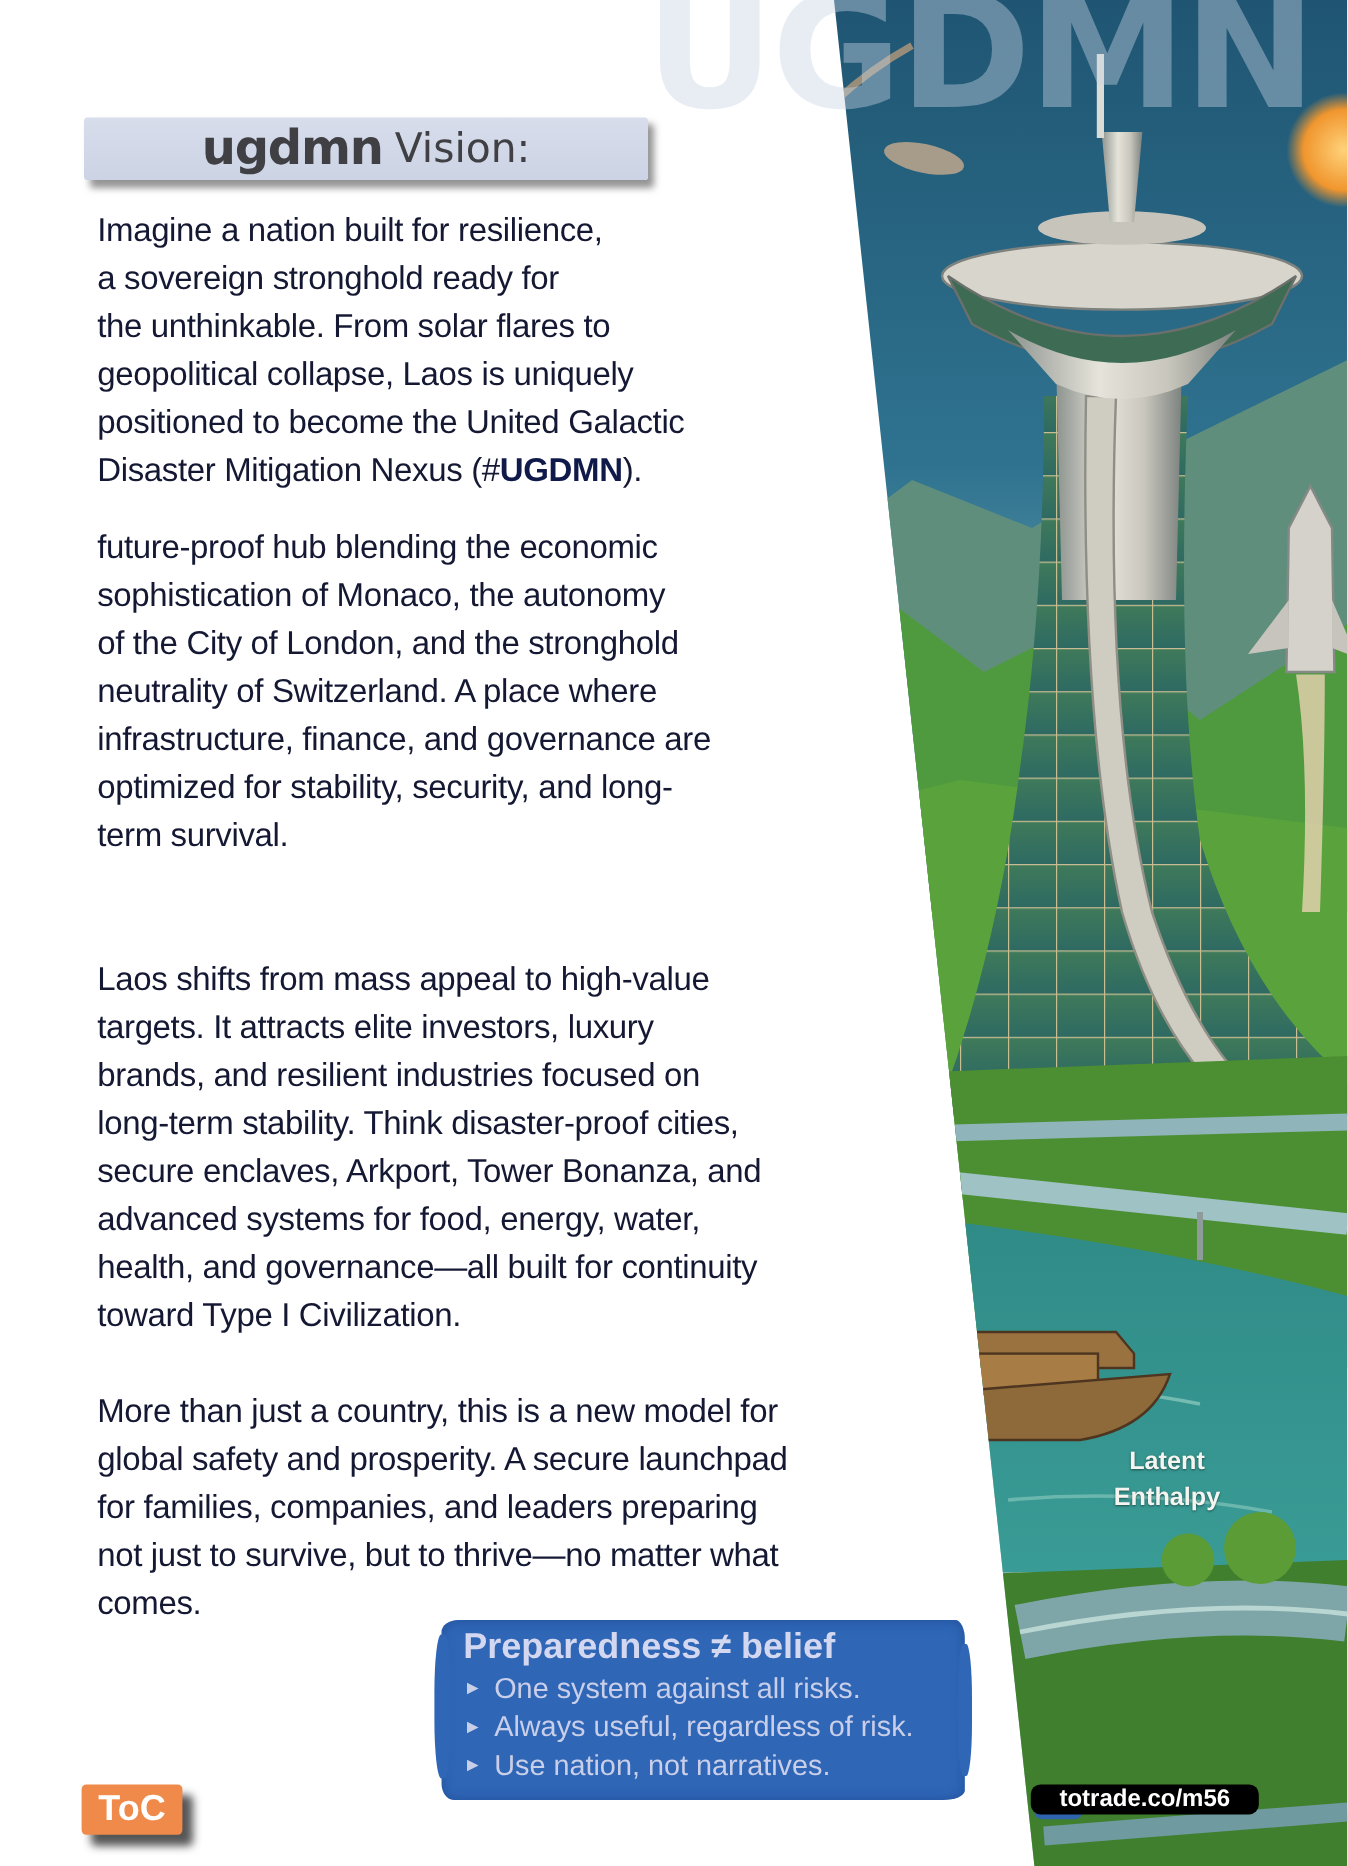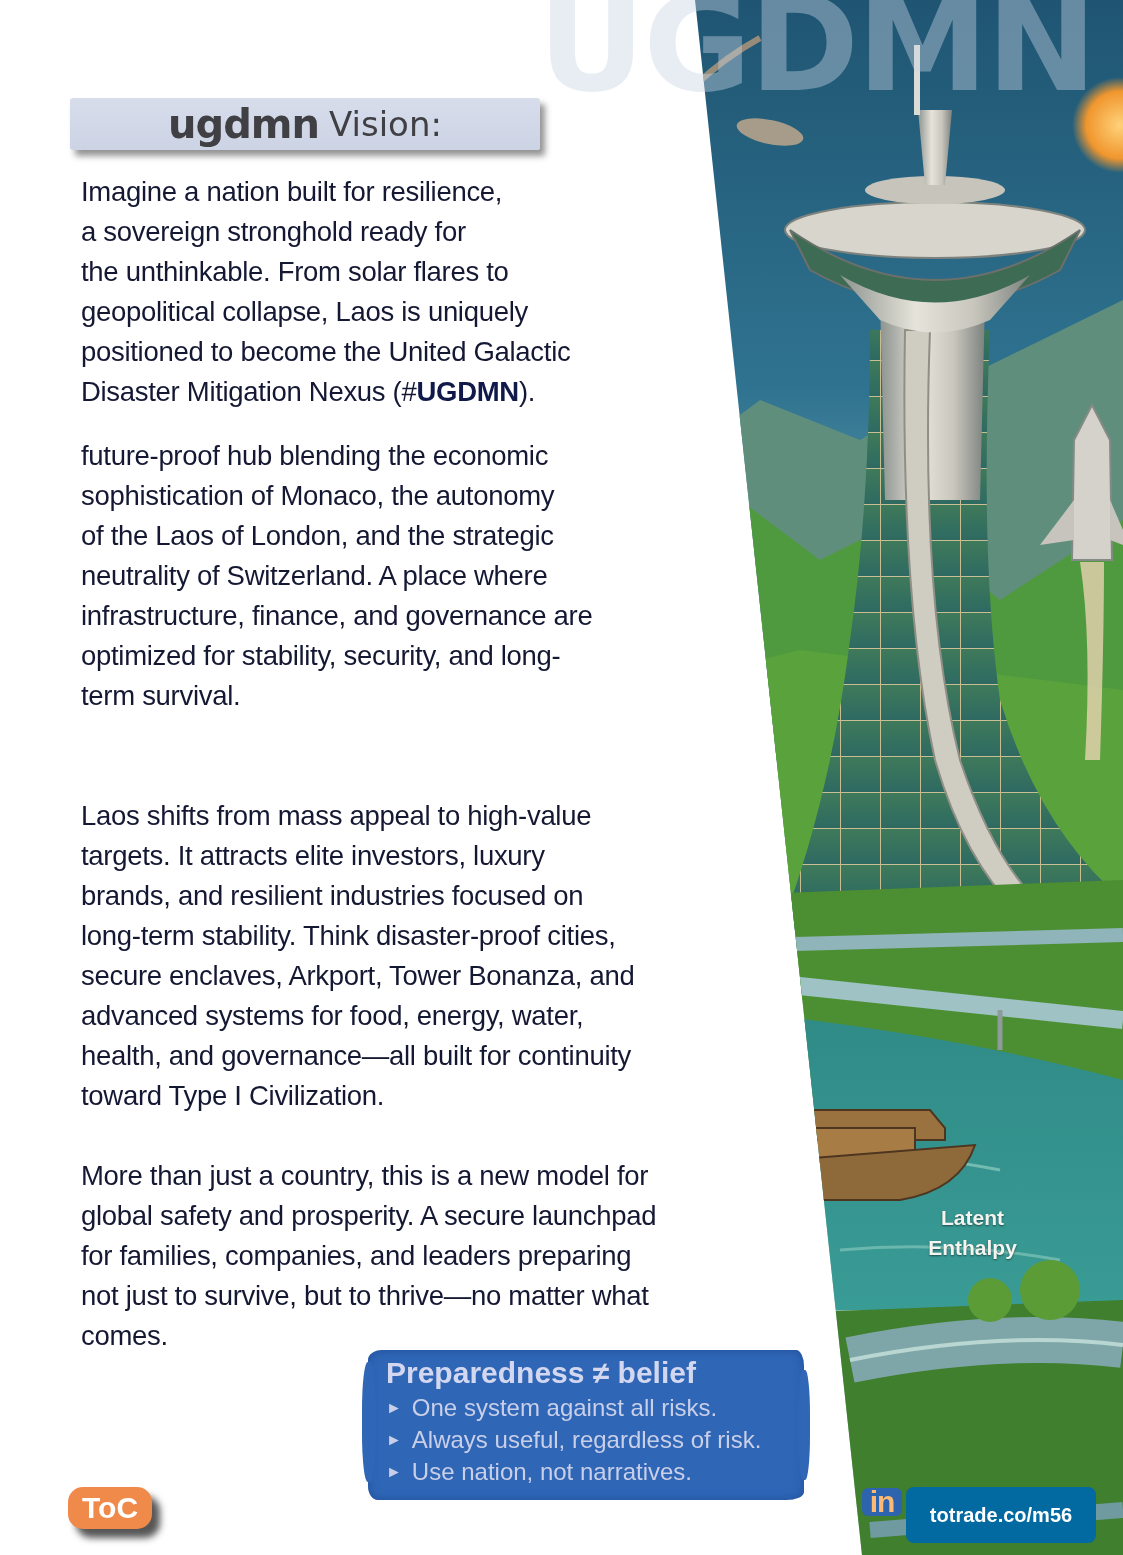--- a/index.html
+++ b/index.html
@@ -59,41 +59,41 @@
   }
   .callout::before { left: -6px; top: 12px; width: 14px; height: 120px; }
   .callout::after { right: -6px; top: 20px; width: 12px; height: 110px; }
   .callout-title { font-weight: bold; font-size: 30px; color: #d3d7ef; line-height: 38px; display: block; }
   .callout-item { display: flex; align-items: center; font-size: 24px; color: #c9cfe9; line-height: 32px; white-space: nowrap; }
   .callout-item .arrow { font-size: 16px; margin-right: 10px; color: #c9cfe9; }
 
   
   .toc-button {
     position: absolute; left: 68px; top: 1487px; width: 84px; height: 42px; z-index: 3;
-    background: #f08a4b; border-radius: 15px;
+    background: #f08a4b; border-radius: 4px;
     box-shadow: 8px 9px 7px rgba(30,30,30,0.75);
     display: flex; align-items: center; justify-content: center;
     font-weight: bold; font-size: 30px; color: #ffffff;
   }
 
   
   .art-label {
     position: absolute; left: 900px; top: 1203px; width: 145px; z-index: 3;
     text-align: center; font-weight: bold; font-size: 21px; line-height: 30px; color: #f4f4f0;
     text-shadow: 0 1px 2px rgba(0,0,0,0.5);
   }
   .linkedin-badge {
     position: absolute; left: 862px; top: 1488px; width: 40px; height: 28px; z-index: 3;
     background: #2d64ad; border-radius: 6px;
     display: flex; align-items: center; justify-content: center;
     font-weight: bold; font-size: 30px; color: #fdba74; letter-spacing: -1px;
   }
   .url-pill {
-    position: absolute; left: 906px; top: 1487px; width: 190px; height: 56px; z-index: 3;
-    background: #0369a1; border-radius: 8px;
+    position: absolute; left: 859px; top: 1487px; width: 190px; height: 25px; z-index: 3;
+    background: #000000; border-radius: 8px;
     display: flex; align-items: center; justify-content: center;
     font-weight: bold; font-size: 20px; color: #ffffff;
   }
 </style>
 </head>
 <body>
 
 <div class="art-panel">
   <svg viewBox="0 0 1123 1555" xmlns="http://www.w3.org/2000/svg">
     <defs>
@@ -190,21 +190,21 @@
   <span class="line">a sovereign stronghold ready for</span>
   <span class="line">the unthinkable. From solar flares to</span>
   <span class="line">geopolitical collapse, Laos is uniquely</span>
   <span class="line">positioned to become the United Galactic</span>
   <span class="line"><span>Disaster Mitigation Nexus (#</span><b>UGDMN</b><span>).</span></span>
 </div>
 
 <div class="copy" id="p2">
   <span class="line">future-proof hub blending the economic</span>
   <span class="line">sophistication of Monaco, the autonomy</span>
-  <span class="line">of the Laos of London, and the strategic</span>
+  <span class="line">of the City of London, and the stronghold</span>
   <span class="line">neutrality of Switzerland. A place where</span>
   <span class="line">infrastructure, finance, and governance are</span>
   <span class="line">optimized for stability, security, and long-</span>
   <span class="line">term survival.</span>
 </div>
 
 <div class="copy" id="p3">
   <span class="line">Laos shifts from mass appeal to high-value</span>
   <span class="line">targets. It attracts elite investors, luxury</span>
   <span class="line">brands, and resilient industries focused on</span>

